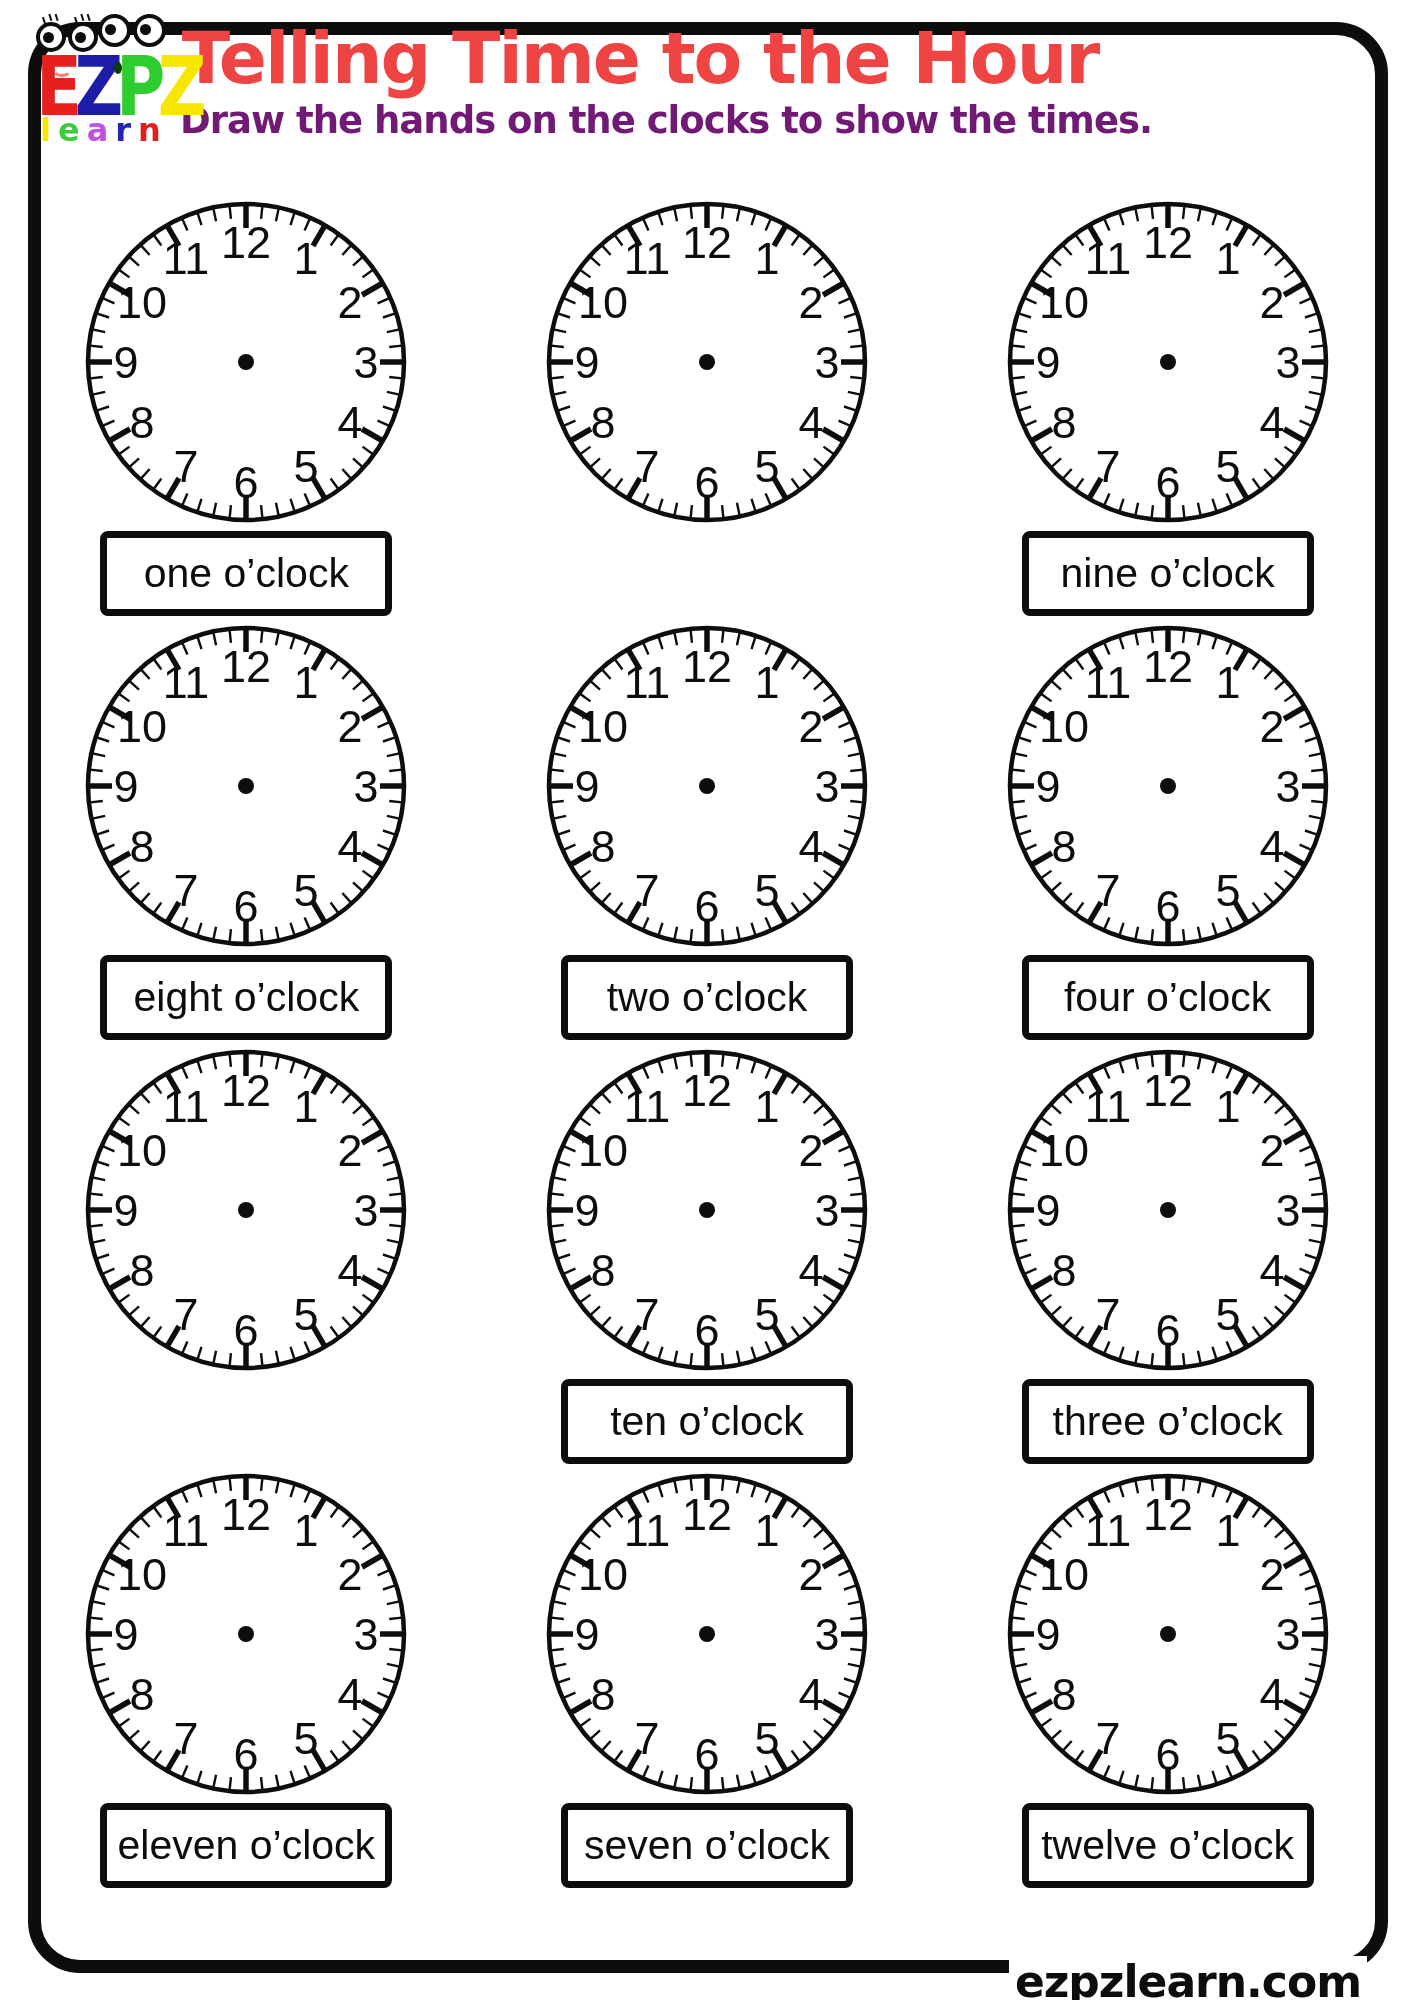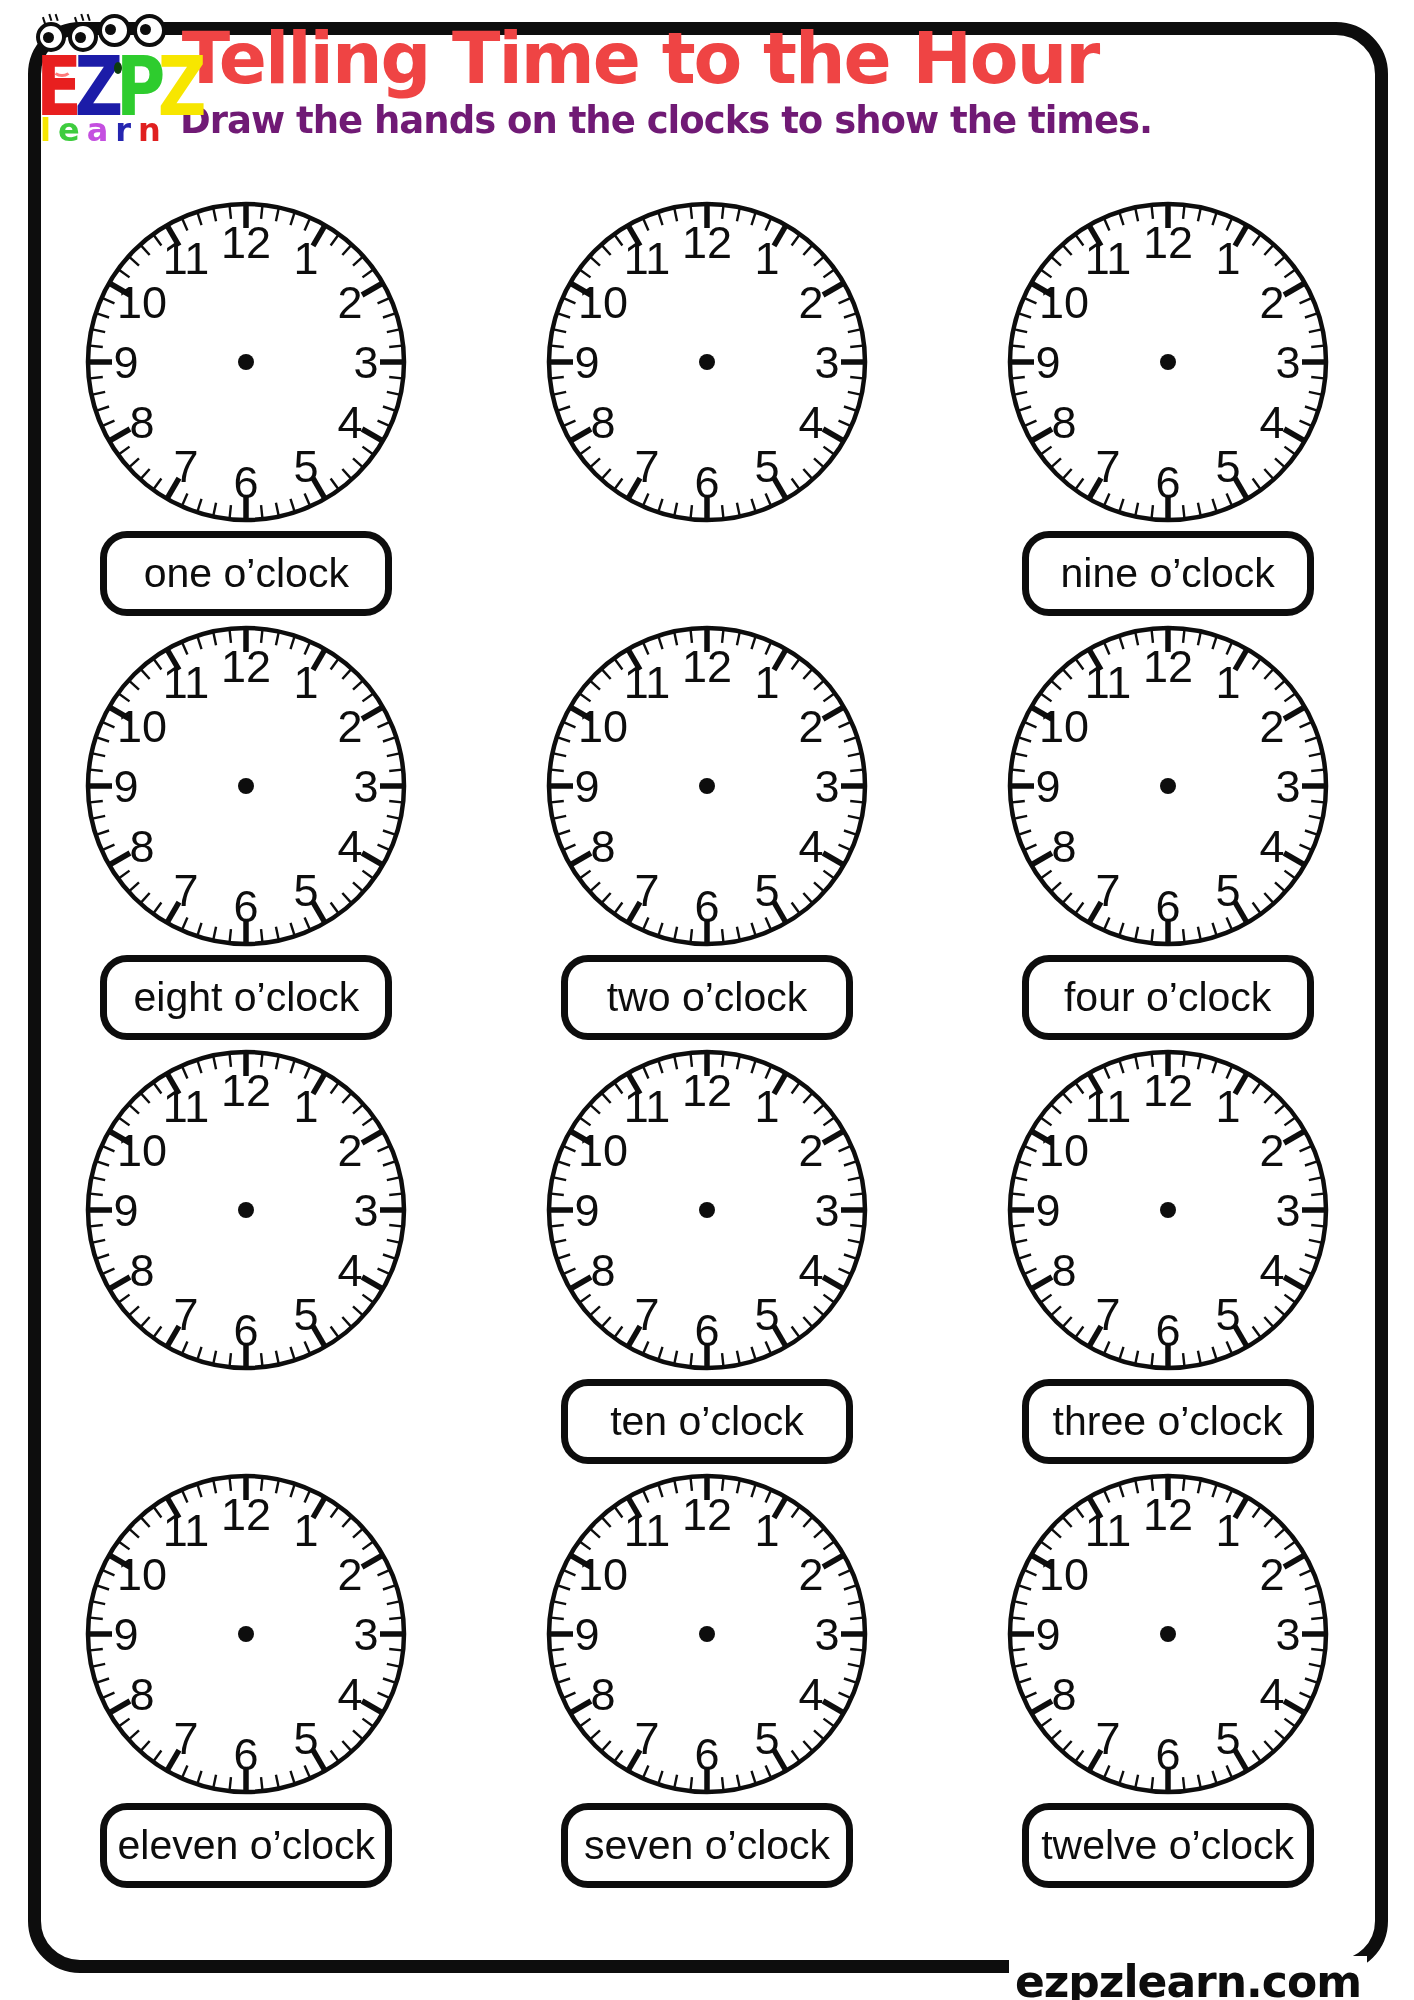--- a/index.html
+++ b/index.html
@@ -168,21 +168,21 @@
     width: 324px;
     height: 324px;
     display: block;
   }
   .label-box {
     margin-top: 7px;
     width: 292px;
     height: 85px;
     box-sizing: border-box;
     border: 7px solid #0d0d0d;
-    border-radius: 27px;
+    border-radius: 8px;
     background: #ffffff;
     display: flex;
     align-items: center;
     justify-content: center;
   }
   .label-text {
     font-family: "Liberation Sans", sans-serif;
     font-size: 41px;
     color: #0d0d0d;
     white-space: nowrap;

